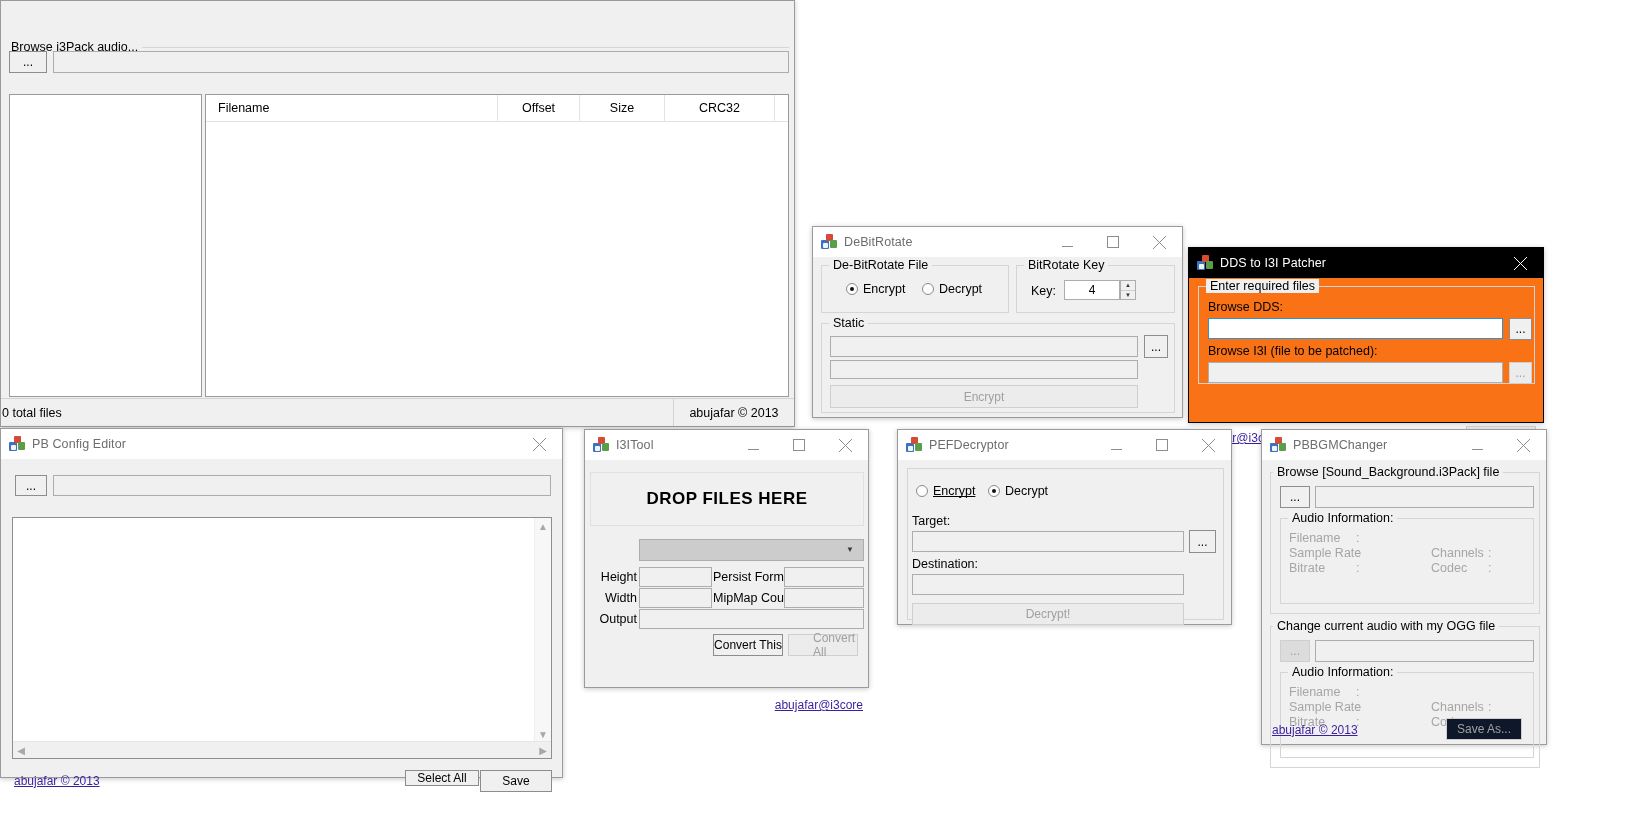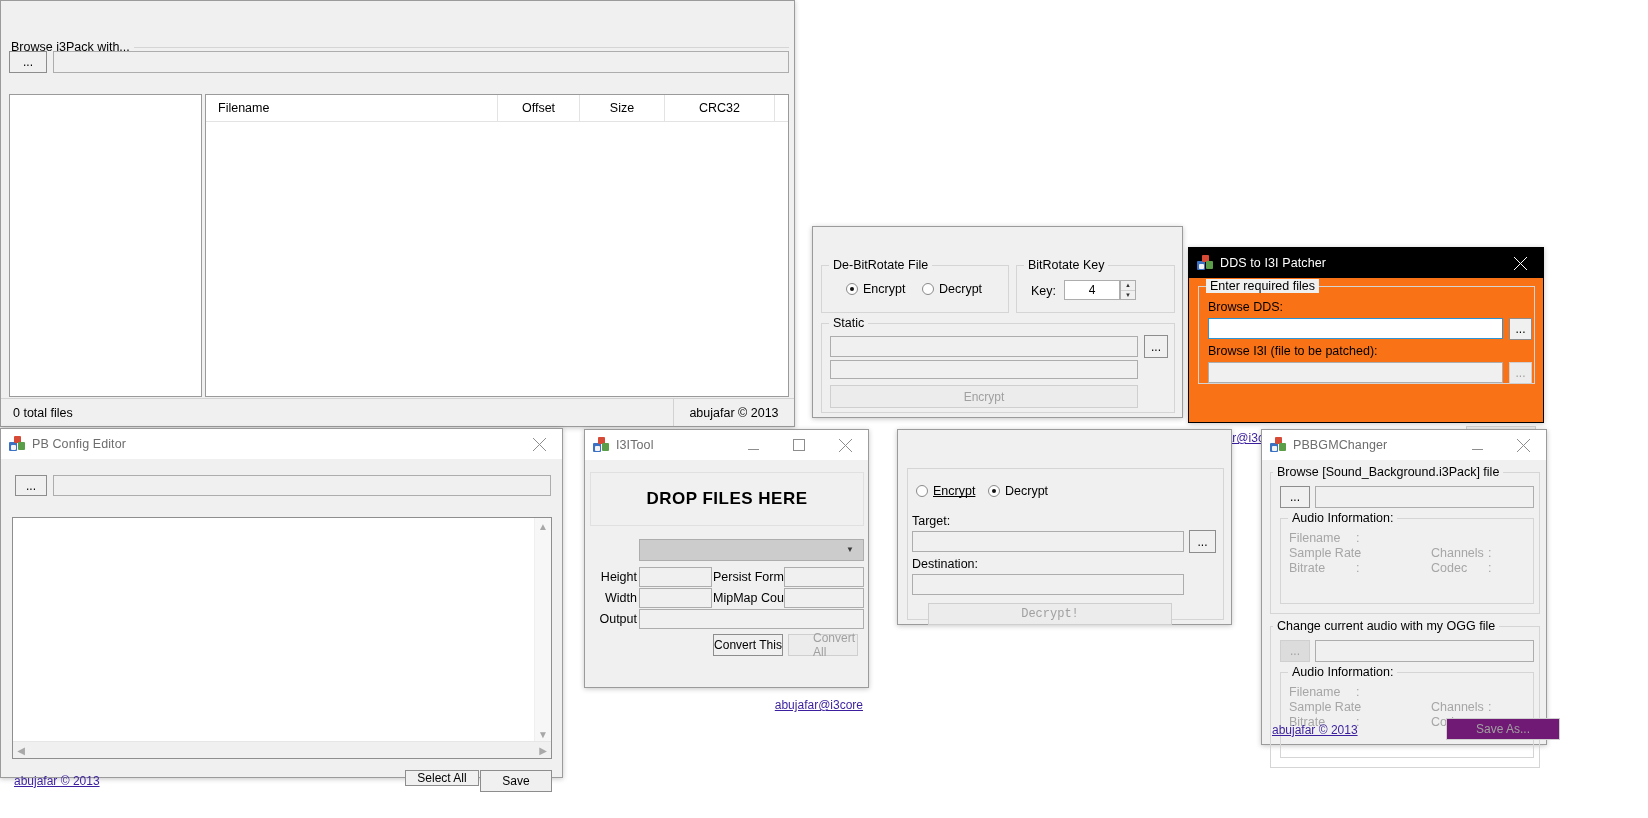--- a/index.html
+++ b/index.html
@@ -119,46 +119,62 @@
     font-size:12.5px;box-sizing:border-box;
   }
 </style>
 </head>
 <body>
 
 <div class="win" style="left:0px;top:0px;width:795px;height:427px;">
   <div class="win-body" style="position:absolute;left:0;top:30px;right:0;bottom:0;">
 
     <div class="group" style="left:6px;top:16px;width:782px;height:42px;border-top:1px solid #d5d5d5;border-left:none;border-right:none;border-bottom:none;">
-      <span class="lg" style="left:0px;">Browse i3Pack with...</span>
+      <span class="lg" style="left:0px;">Browse i3Pack audio...</span>
     </div>
     <div class="btn" style="position:absolute;left:8px;top:20px;width:38px;height:22px;">...</div>
     <input class="tf" style="position: absolute; left: 52px; top: 20px; width: 736px; height: 22px;" value="">
 
     <div style="position:absolute;left:8px;top:63px;width:193px;height:303px;background:#ffffff;border:1px solid #9a9a9a;box-sizing:border-box;"></div>
 
     <div style="position:absolute;left:204px;top:63px;width:584px;height:303px;background:#ffffff;border:1px solid #9a9a9a;box-sizing:border-box;">
       <div style="position:absolute;left:0;top:0;right:0;height:26px;background:#ffffff;border-bottom:1px solid #e3e3e3;"></div>
       <div class="th" style="left:12px;width:120px;justify-content:flex-start;">Filename</div>
       <div class="th" style="left:291px;width:82px;border-left:1px solid #e3e3e3;">Offset</div>
       <div class="th" style="left:373px;width:85px;border-left:1px solid #e3e3e3;">Size</div>
       <div class="th" style="left:458px;width:110px;border-left:1px solid #e3e3e3;">CRC32</div>
       <div style="position:absolute;left:568px;top:0;width:1px;height:26px;background:#e3e3e3;"></div>
     </div>
 
     <div class="statusbar" style="height:27px;">
-      <span style="margin-left:12px;font-size:12.5px;">0 total files</span>
+      <span style="margin-left:1px;font-size:12.5px;">0 total files</span>
       <span style="flex:1"></span>
       <span style="width:1px;height:27px;background:#d2d2d2;"></span>
       <span style="width:120px;text-align:center;font-size:12.5px;">abujafar © 2013</span>
     </div>
   </div>
 </div>
 
 <div class="win" style="left:812px;top:226px;width:371px;height:192px;">
+  <div class="titlebar">
+    <span class="tb-icon">
+      <span class="appicon">
+          <i class="b"></i>
+          <i class="w"></i>
+          <i class="r"></i>
+          <i class="g"></i>
+        </span>
+    </span>
+    <span class="tb-title">DeBitRotate</span>
+    <span class="tb-btns">
+      <span class="tb-btn min"></span>
+      <span class="tb-btn max"></span>
+      <span class="tb-btn close"></span>
+    </span>
+  </div>
   <div class="win-body" style="position:absolute;left:0;top:30px;right:0;bottom:0;">
 
     <div class="group" style="left:8px;top:8px;width:188px;height:48px;">
       <span class="lg">De-BitRotate File</span>
       <div class="radio on" style="left:24px;top:16px;">
         <span class="dot"></span>
         <span>Encrypt</span>
       </div>
       <div class="radio" style="left:100px;top:16px;">
         <span class="dot"></span>
@@ -298,40 +314,56 @@
     <input class="tf" style="position: absolute; left: 54px; top: 149px; width: 225px; height: 20px;" value="">
 
     <div class="btn" style="position:absolute;left:128px;top:174px;width:70px;height:22px;">Convert This</div>
     <div class="btn dis" style="position:absolute;left:203px;top:174px;width:70px;height:22px;padding-left:24px;">Convert All</div>
 
     <a class="link" style="position:absolute;right:5px;top:238px;">abujafar@i3core</a>
   </div>
 </div>
 
 <div class="win" style="left:897px;top:429px;width:335px;height:196px;">
+  <div class="titlebar">
+    <span class="tb-icon">
+      <span class="appicon">
+          <i class="b"></i>
+          <i class="w"></i>
+          <i class="r"></i>
+          <i class="g"></i>
+        </span>
+    </span>
+    <span class="tb-title">PEFDecryptor</span>
+    <span class="tb-btns">
+      <span class="tb-btn min"></span>
+      <span class="tb-btn max"></span>
+      <span class="tb-btn close"></span>
+    </span>
+  </div>
   <div class="win-body" style="position:absolute;left:0;top:30px;right:0;bottom:0;">
 
     <div class="group" style="left:9px;top:8px;width:317px;height:152px;border:1px solid #d5d5d5;">
       <div class="radio" style="left:8px;top:15px;">
         <span class="dot"></span>
         <span style="text-decoration:underline;text-decoration-skip-ink:none;text-underline-offset:1px;">Encrypt</span>
       </div>
       <div class="radio on" style="left:80px;top:15px;">
         <span class="dot"></span>
         <span>Decrypt</span>
       </div>
 
       <span class="lbl" style="left:4px;top:45px;">Target:</span>
       <input class="tf" style="position: absolute; left: 4px; top: 62px; width: 272px; height: 21px;" value="">
       <div class="btn" style="position:absolute;left:281px;top:61px;width:27px;height:23px;">...</div>
 
       <span class="lbl" style="left:4px;top:88px;">Destination:</span>
       <input class="tf" style="position: absolute; left: 4px; top: 105px; width: 272px; height: 21px;" value="">
 
-      <div class="btn dis" style="position:absolute;left:20px;top:134px;width:244px;height:22px;font-family:Liberation Mono, monospace;">Decrypt!</div>
+      <div class="btn dis" style="position:absolute;left:4px;top:134px;width:272px;height:22px;">Decrypt!</div>
     </div>
   </div>
 </div>
 
 <div class="win" style="left:1261px;top:429px;width:286px;height:316px;">
   <div class="titlebar">
     <span class="tb-icon">
       <span class="appicon">
           <i class="b"></i>
           <i class="w"></i>
@@ -381,15 +413,15 @@
         <span class="lbl dim" style="left:150px;top:27px;">Channels</span>
         <span class="lbl dim" style="left:207px;top:27px;">:</span>
         <span class="lbl dim" style="left:8px;top:42px;">Bitrate</span>
         <span class="lbl dim" style="left:75px;top:42px;">:</span>
         <span class="lbl dim" style="left:150px;top:42px;">Codec</span>
         <span class="lbl dim" style="left:207px;top:42px;">:</span>
       </div>
     </div>
 
     <a class="link" style="position:absolute;left:10px;top:263px;">abujafar © 2013</a>
-    <div class="btn dis" style="position:absolute;left:184px;top:258px;width:114px;height:22px;background:#701a75;">Save As...</div>
+    <div class="btn dis" style="position:absolute;left:184px;top:258px;width:76px;height:22px;background:#0f172a;">Save As...</div>
   </div>
 </div>
 
 </body></html>

